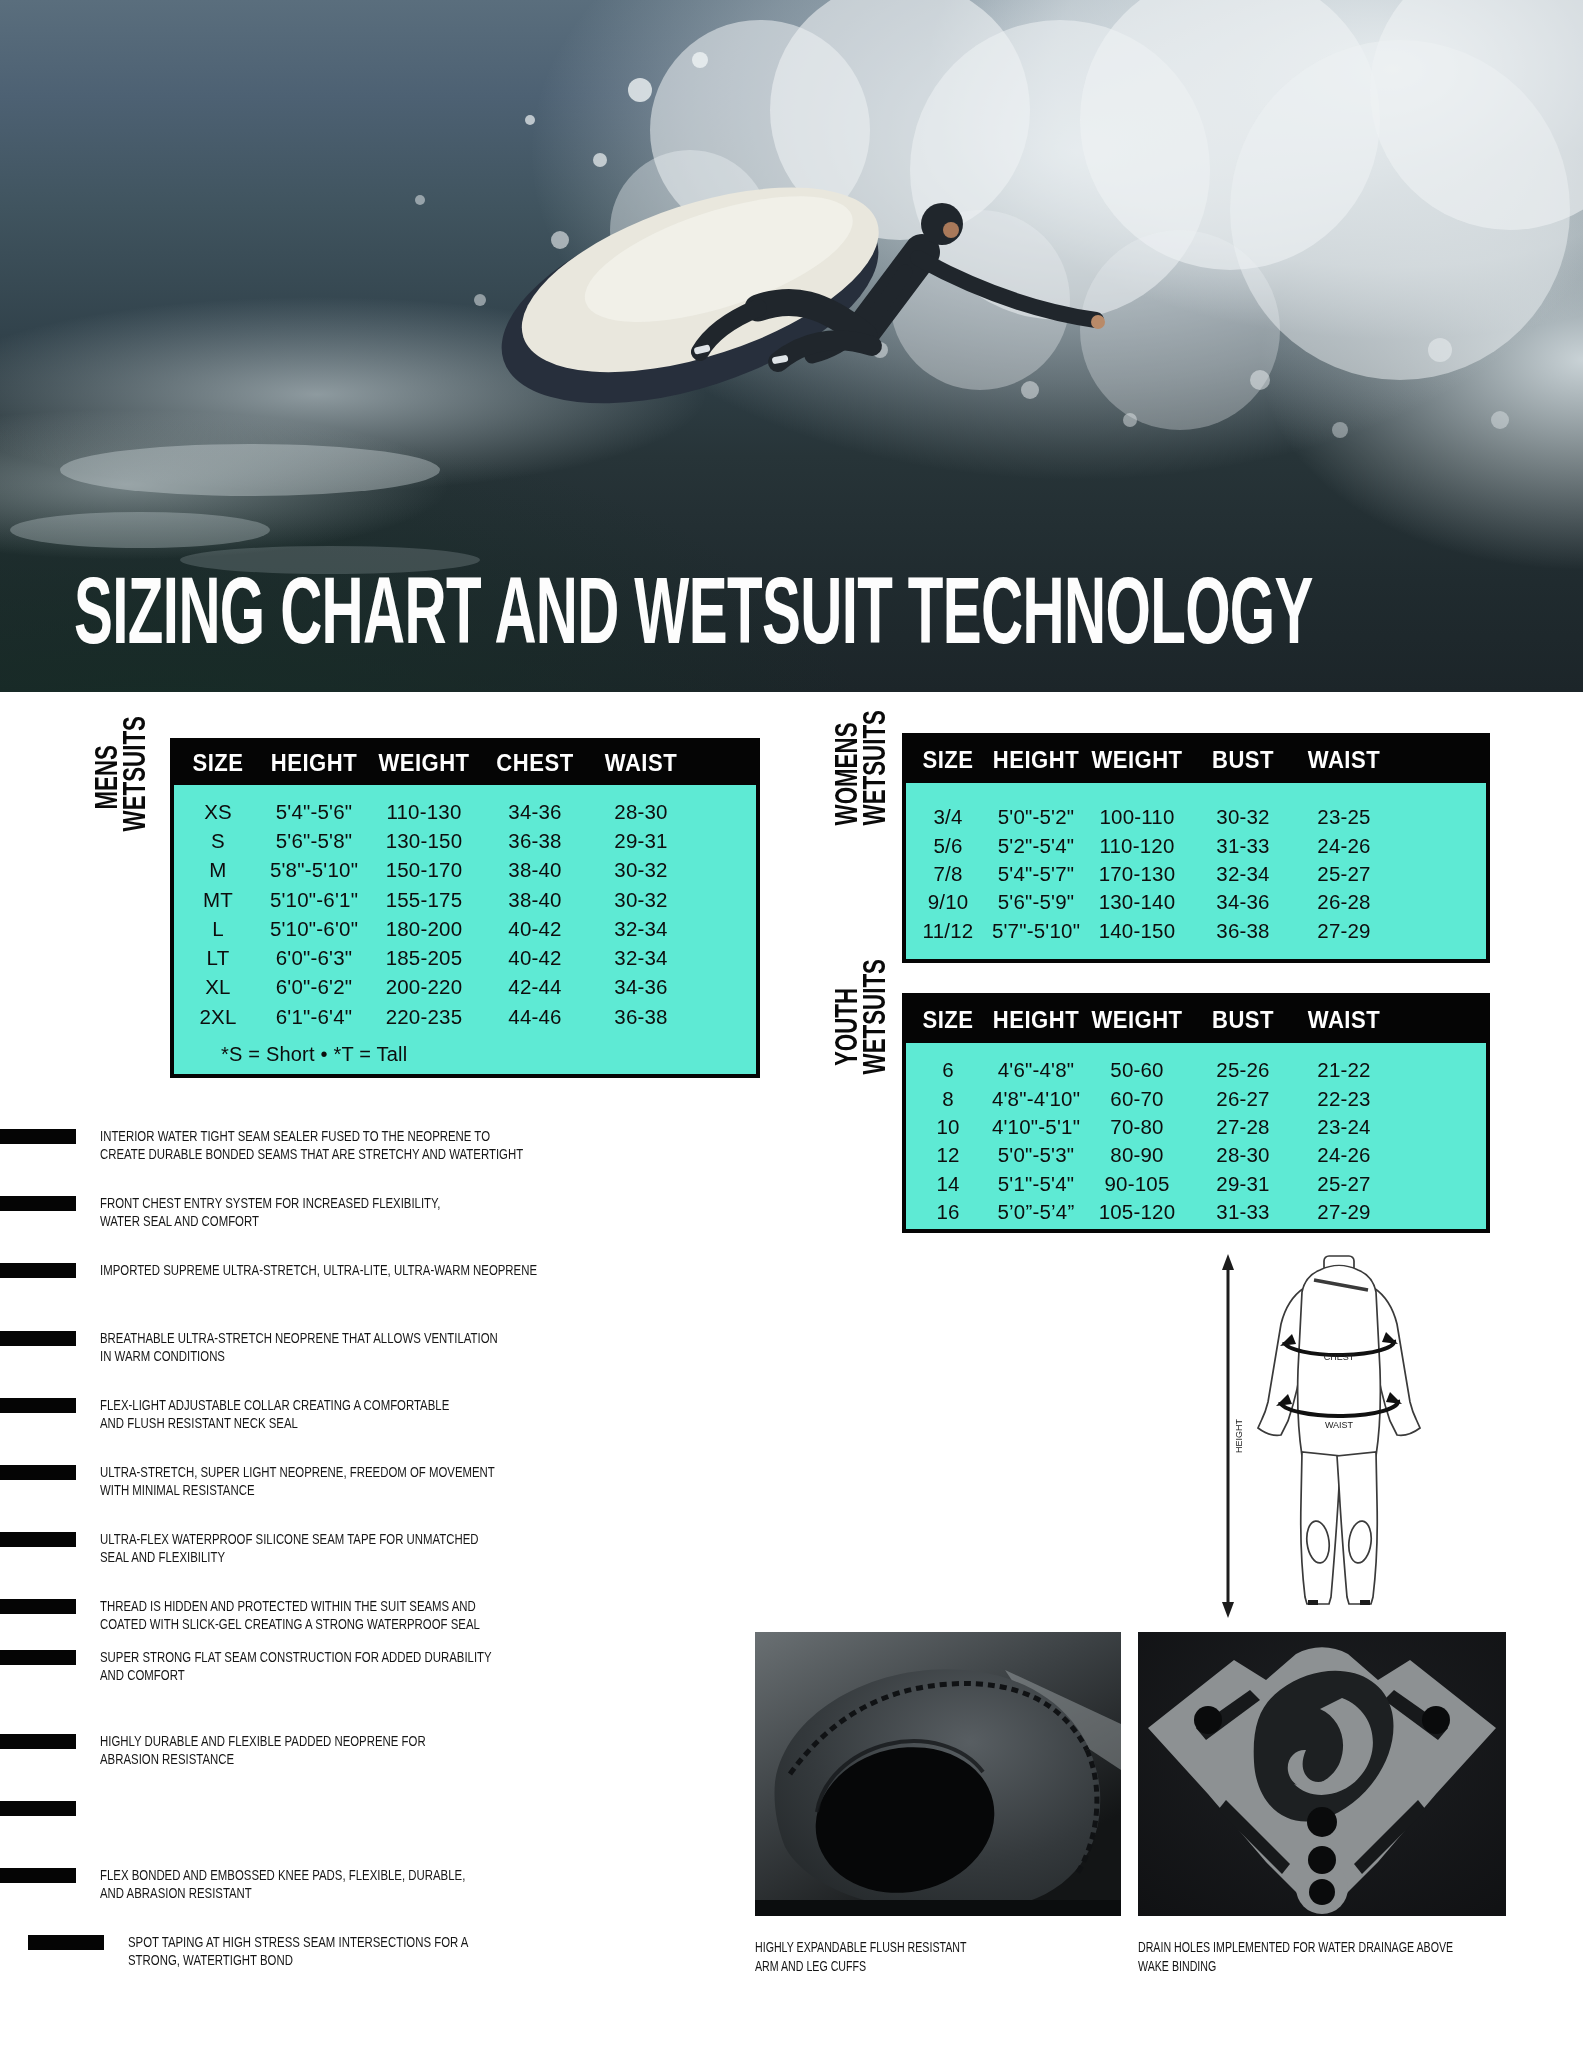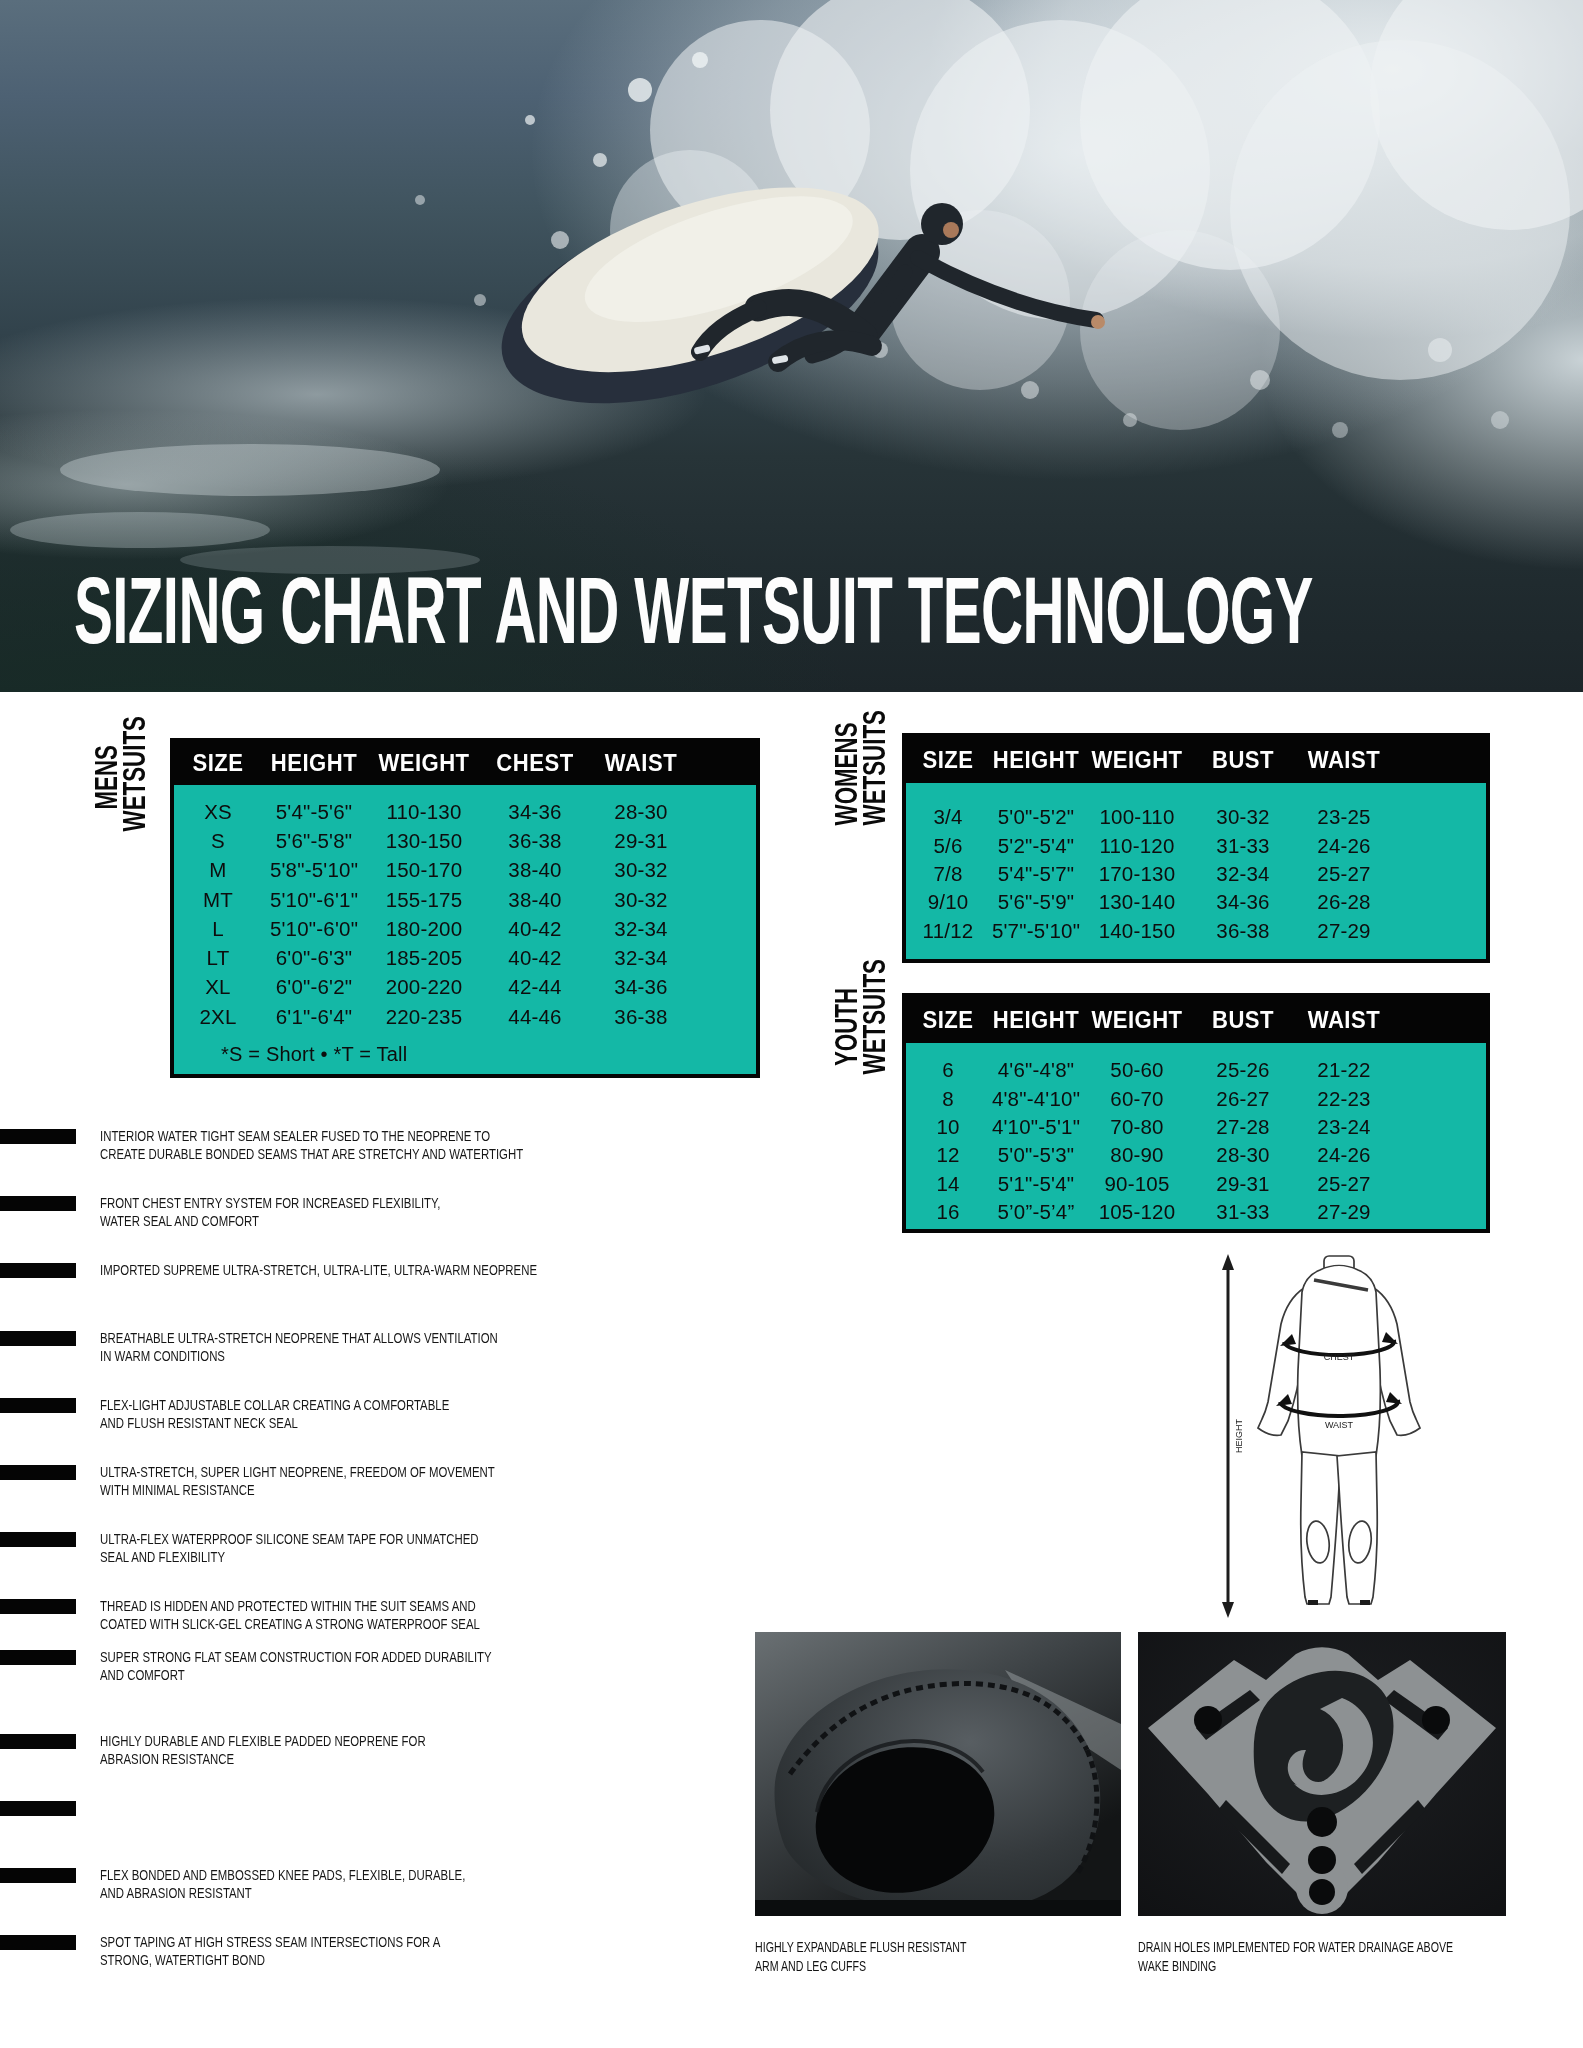--- a/index.html
+++ b/index.html
@@ -16,21 +16,21 @@
       radial-gradient(ellipse 520px 130px at 20% 57%, rgba(222,232,236,.55), rgba(222,232,236,0) 75%),
       radial-gradient(ellipse 430px 100px at 8% 70%, rgba(215,227,231,.45), rgba(215,227,231,0) 75%),
       radial-gradient(ellipse 900px 430px at 10% 110%, rgba(22,45,38,.92), rgba(22,45,38,0) 80%),
       linear-gradient(180deg,#5a6e7d 0%,#4d6173 14%,#40545f 30%,#32434c 48%,#273438 66%,#202b2f 84%,#1c2529 100%);}
   .hero svg{position:absolute;left:0;top:0;}
   .hero-title{position:absolute;left:74px;top:564px;color:#fdfdfd;font-weight:bold;
     font-size:94px;letter-spacing:-1px;white-space:nowrap;
     transform:scaleX(.62);transform-origin:left top;line-height:1;}
 
   
-  .size-table{position:absolute;box-sizing:border-box;border:4px solid #050505;background:#14b8a6;}
+  .size-table{position:absolute;box-sizing:border-box;border:4px solid #050505;background:#5eead4;}
   .size-table .thead{display:grid;align-items:center;background:#050505;color:#fff;}
   .size-table .thead span{text-align:center;font-weight:bold;font-size:23px;letter-spacing:.5px;
      transform:scaleX(.96);}
   .size-table .trow{display:grid;align-items:center;}
   .size-table .trow span{text-align:center;font-size:20.5px;color:#0d0d0d;letter-spacing:.2px;}
   .t-mens .thead,.t-mens .trow{grid-template-columns:88px 104px 116px 106px 106px 1fr;}
   .t-w .thead,.t-w .trow{grid-template-columns:84px 92px 110px 102px 100px 1fr;}
   .t-mens .thead{height:43px;}
   .t-w .thead{height:46px;}
   .t-mens .tbody{padding-top:12px;}
@@ -402,21 +402,21 @@
       <div class="feat" style="top: 1799px;">
         <span class="bar"></span>
       </div>
       <div class="feat" style="top: 1866.2px;">
         <span class="bar"></span>
         <div class="ftext">
           <div>FLEX BONDED AND EMBOSSED KNEE PADS, FLEXIBLE, DURABLE,</div>
           <div>AND ABRASION RESISTANT</div>
         </div>
       </div>
-      <div class="feat" style="top: 1933.4px;">
+      <div class="feat" style="top: 1933.4px; margin-left: 28px;">
         <span class="bar"></span>
         <div class="ftext">
           <div>SPOT TAPING AT HIGH STRESS SEAM INTERSECTIONS FOR A</div>
           <div>STRONG, WATERTIGHT BOND</div>
         </div>
       </div>
     </div>
 
   <div class="diagram">
     <svg width="210" height="372" viewBox="0 0 210 372">

